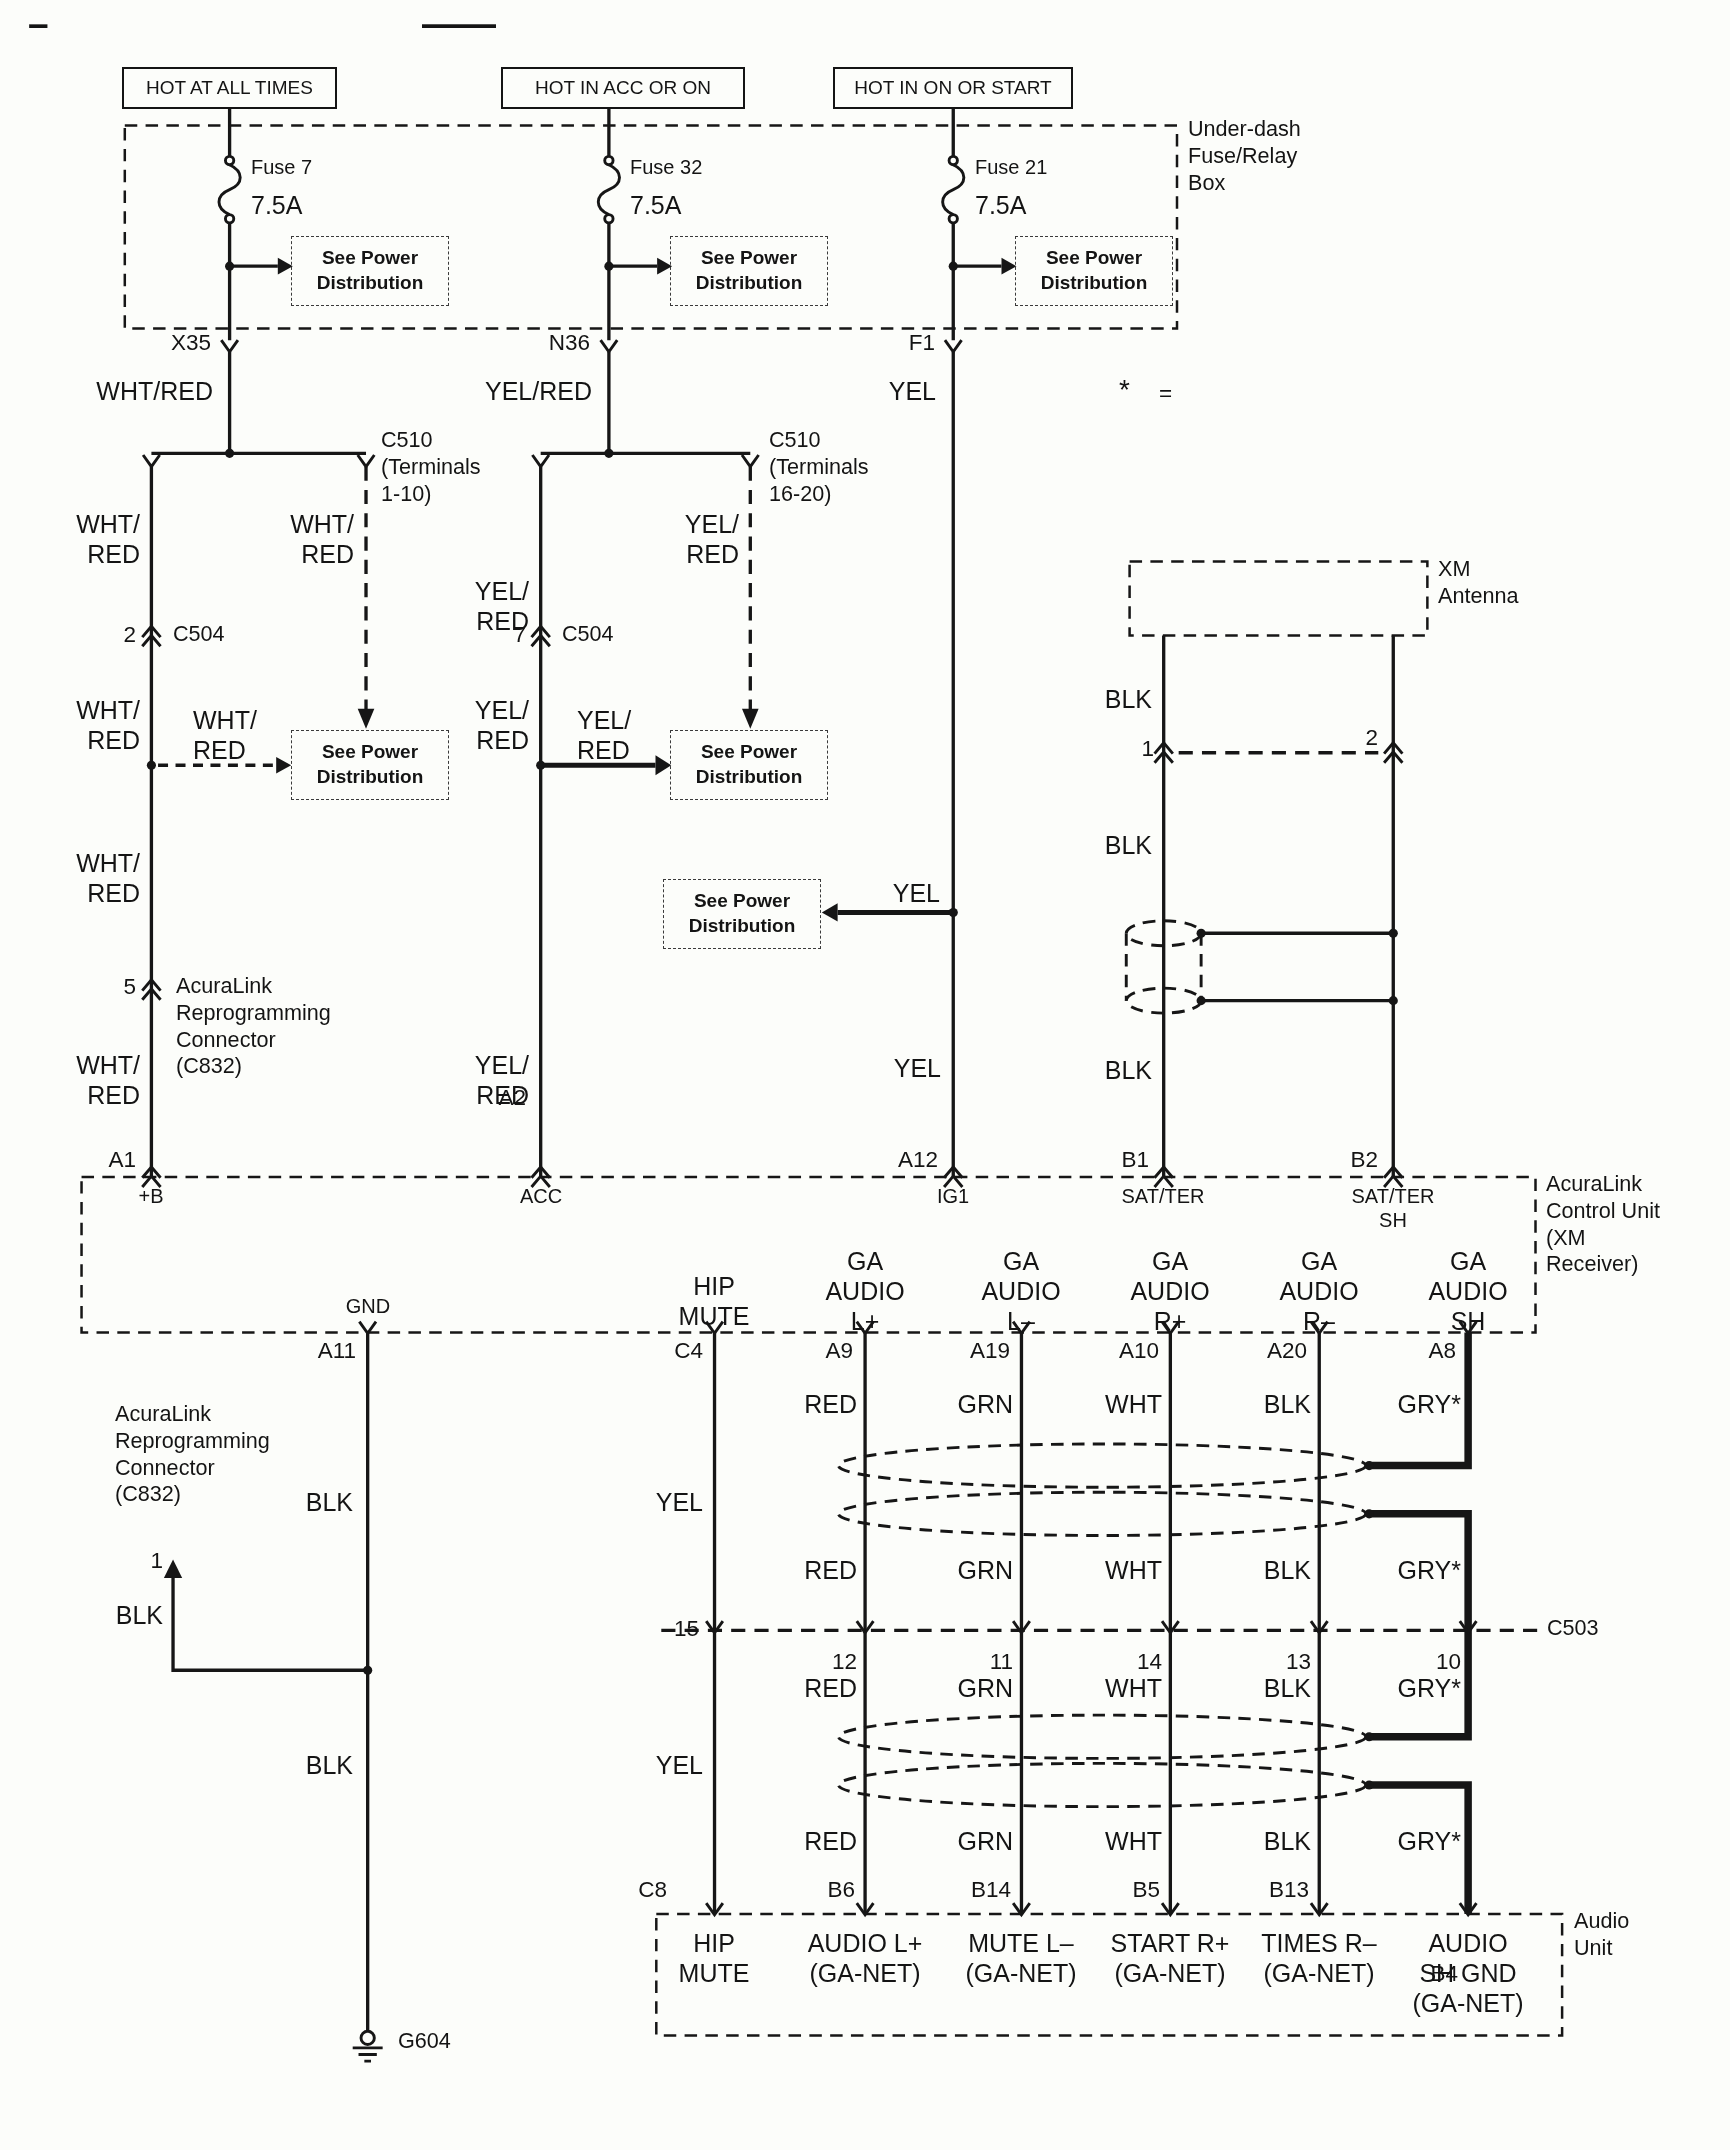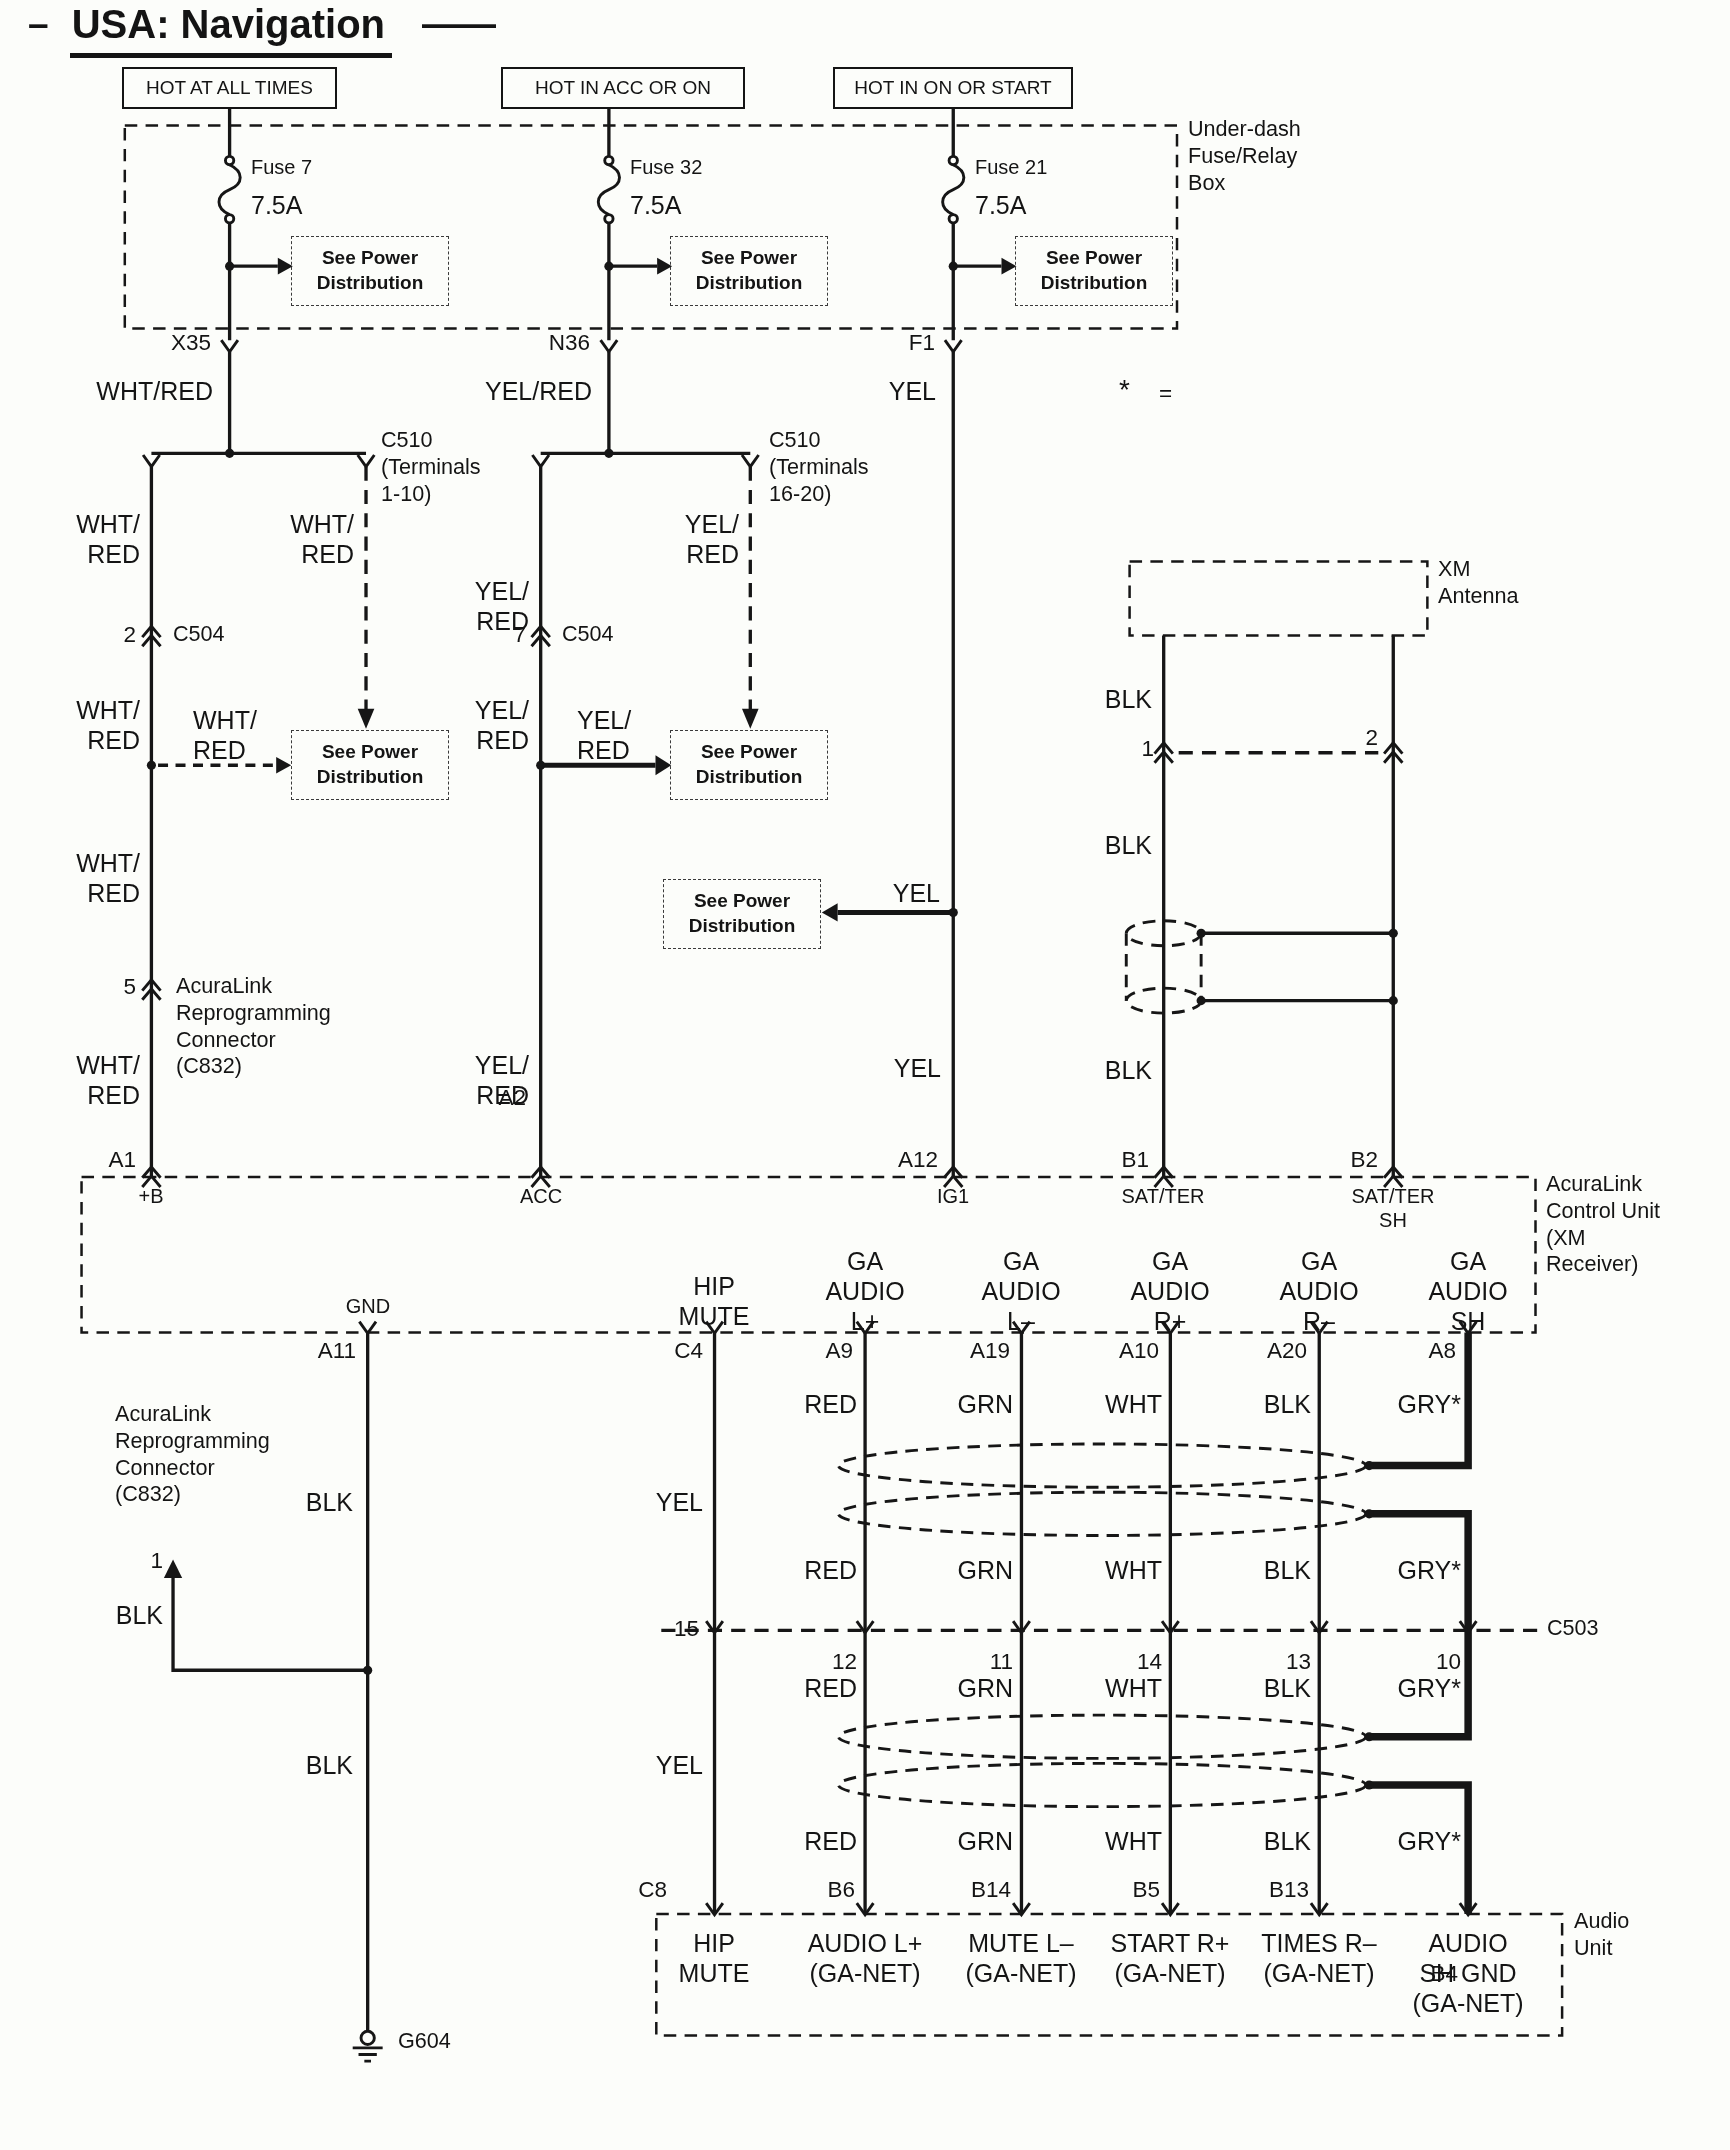--- a/index.html
+++ b/index.html
@@ -155,21 +155,20 @@
     <circle class="dot" cx="1646" cy="2088" r="5.5"></circle>
       <circle class="dot" cx="1646" cy="2146" r="5.5"></circle>
 
     <g>
       <circle class="w sym" cx="442" cy="2450" r="8"></circle>
       <path class="w sym" d="M424 2462 H460 M431 2470 H453 M438 2478 H446"></path>
     </g>
   </svg>
 
   <div class="tdash" style="left:28px;top:3.3px">–</div>
-  <div class="title">USA: Navigation</div>
   <div class="tdash" style="left:422px;top:3.3px">——</div>
 
   <div class="hotbox" style="left:122px;top:67px;width:215px">HOT AT ALL TIMES</div>
   <div class="hotbox" style="left:501px;top:67px;width:244px">HOT IN ACC OR ON</div>
   <div class="hotbox" style="left:833px;top:67px;width:240px">HOT IN ON OR START</div>
 
   <div class="lbl md" style="left:1188px;top:116px">Under-dash
 Fuse/Relay
 Box</div>
   <div class="lbl" style="left:251px;top:155px">Fuse 7</div>

